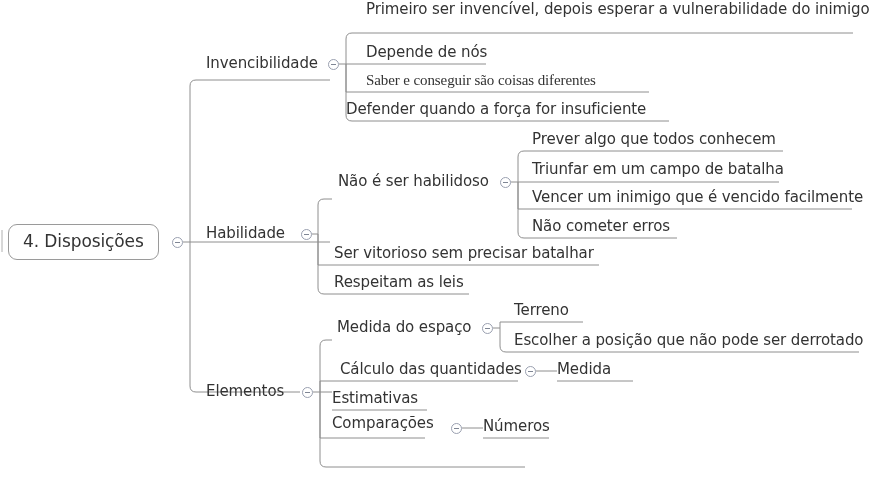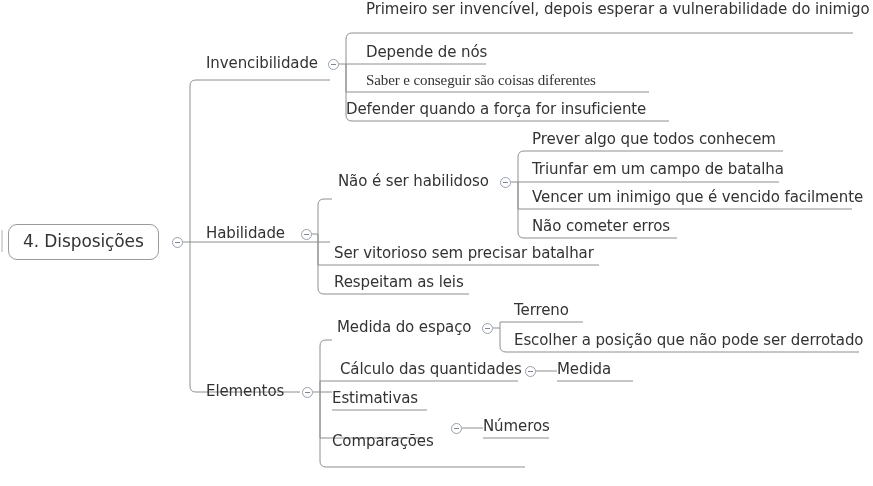--- a/index.html
+++ b/index.html
@@ -167,18 +167,18 @@
 
   <div class="node" style="left:514px; top:303px;">Terreno</div>
   <div class="node" style="left:514px; top:333px;">Escolher a posição que não pode ser derrotado</div>
 
   <div class="node" style="left:340px; top:362px;">Cálculo das quantidades</div>
   <div class="toggle" style="left:525px; top:366px;"></div>
   <div class="node" style="left:557px; top:362px;">Medida</div>
 
   <div class="node" style="left:332px; top:391px;">Estimativas</div>
 
-  <div class="node" style="left:332px; top:434px;">Comparações</div>
+  <div class="node" style="left:332px; top:416px;">Comparações</div>
   <div class="toggle" style="left:451px; top:423px;"></div>
   <div class="node" style="left:483px; top:419px;">Números</div>
 
 
 </div>
 
 </body></html>

